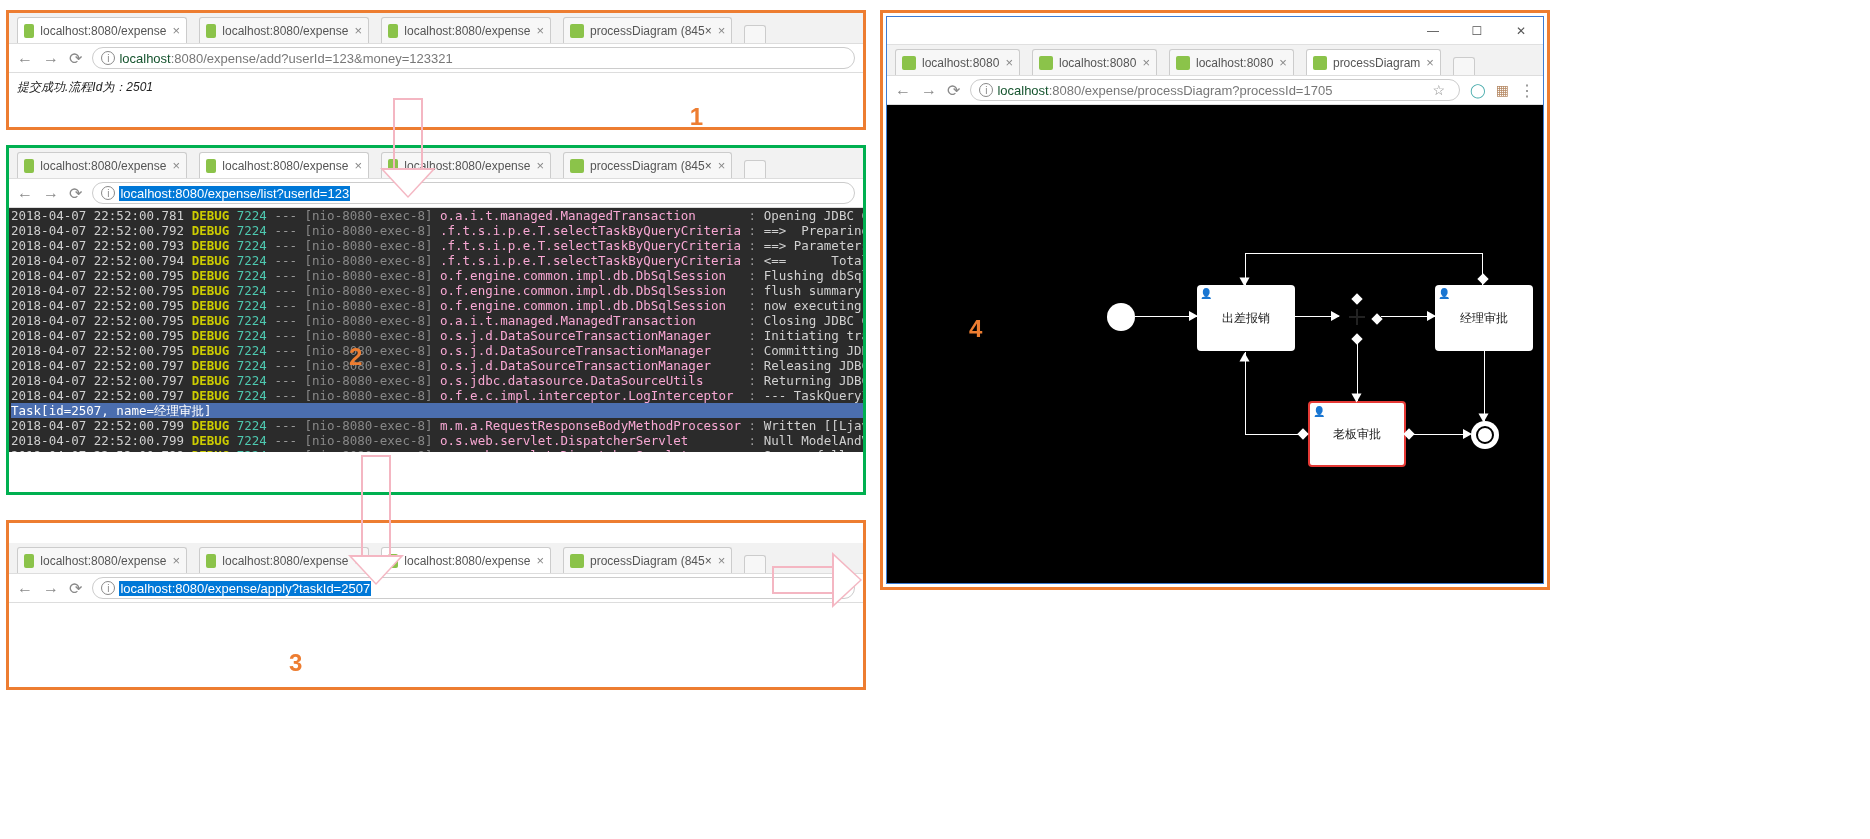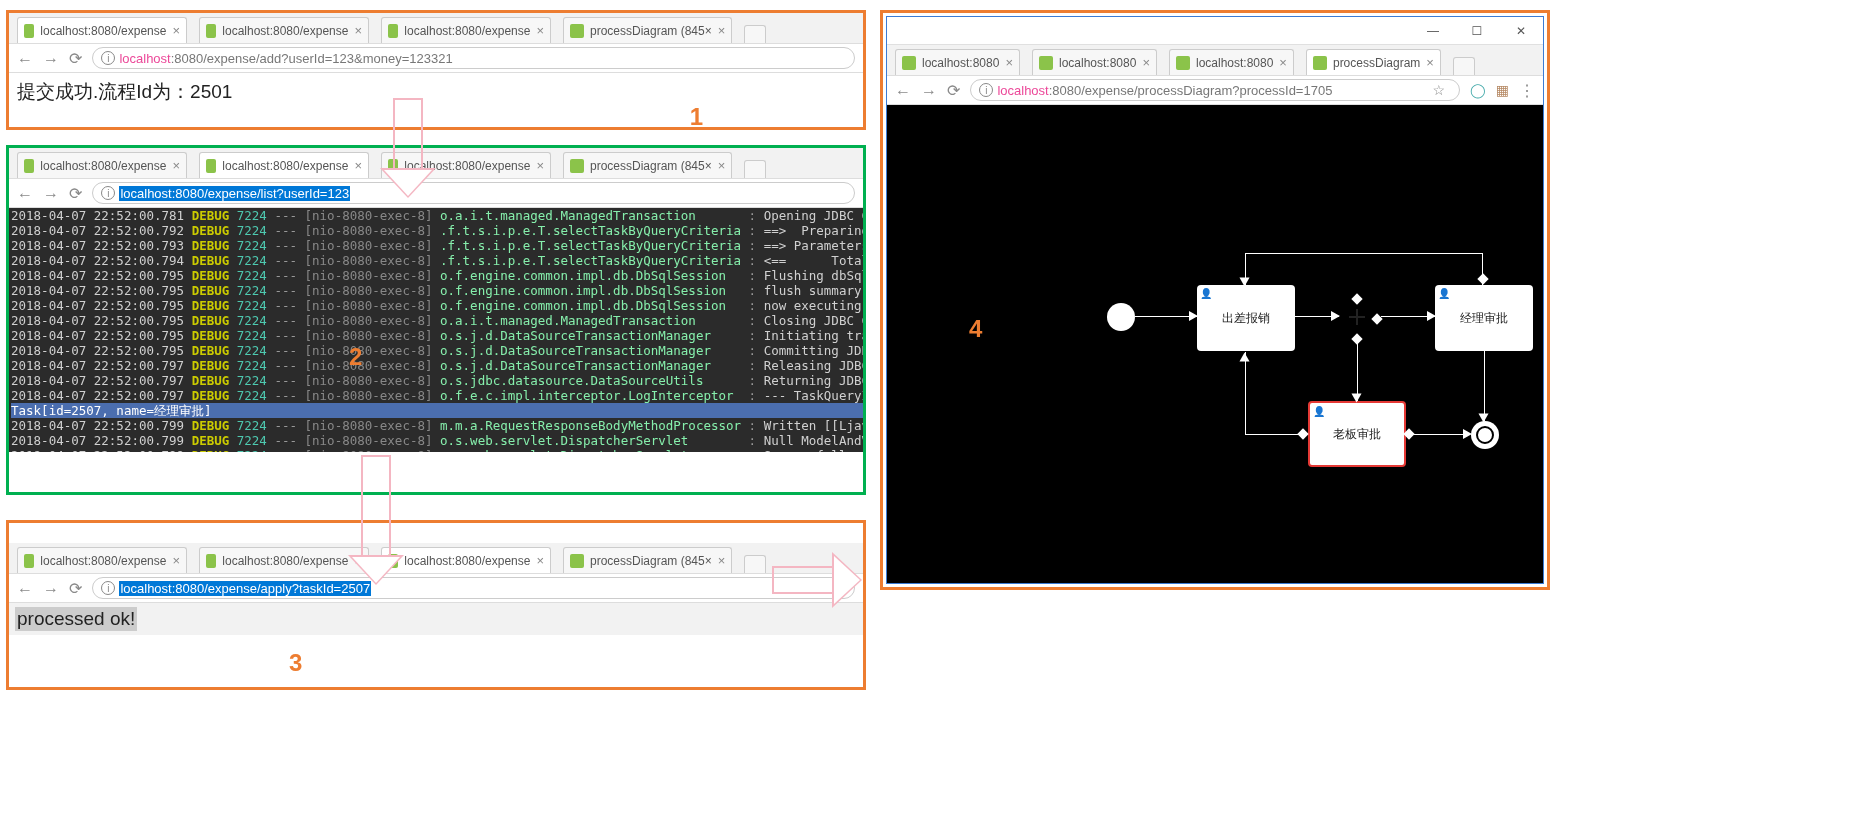--- a/index.html
+++ b/index.html
@@ -74,43 +74,43 @@
     color: #555;
     background:#fff;
     display:flex; align-items:center;
   }
   .addr.has-star { position: relative; }
   .addr .info-ico {
     display:inline-flex; justify-content:center; align-items:center;
     width:14px; height:14px; border:1px solid #888; border-radius:50%;
     font-size:10px; color:#888; margin-right:4px;
   }
-  .addr .host { color:#ec4899; }
+  .addr .host { color:#14532d; }
   .addr .path { color:#777; }
   .sel { background:#0078d7; color:#fff; padding:0 1px;}
-  .content { padding: 6px 8px; font-size: 19px; color:#222; background:#fff; }
+  .content { padding: 6px 8px; font-size: 12px; color:#222; background:#fff;font-style:italic; }
   .content.grey-sel { background:#ccc; display:inline-block; padding:1px 2px; margin-left:6px; }
 
   
   .console {
     background: #2b2b2b;
     color: #a9b7c6;
     font-family: Consolas, monospace;
     font-size: 12.5px;
     line-height: 15px;
     white-space: pre;
     overflow: hidden;
     padding-left: 2px;
   }
   .c-time  { color: #d0d0d0; }
   .c-debug { color: #cccc00; font-weight: bold;}
   .c-pid   { color: #4ec9b0; }
   .c-dash  { color: #999; }
   .c-th    { color: #888; }
-  .c-cls   { color: #86efac; }
+  .c-cls   { color: #f9a8d4; }
   .c-msg   { color: #d0d0d0; }
   .c-task  { background:#4b6eaf; color:#fff; display:inline-block; width:100%;}
 
   
   #panel4 .winframe {
     position:absolute; inset:3px;
     border:1px solid #3a7bd5;
     background:#fff;
     display:flex; flex-direction:column;
   }
@@ -344,21 +344,20 @@
     </div>
     <div class="toolbar">
       <span class="nav-ico">←</span>
       <span class="nav-ico">→</span>
       <span class="nav-ico">⟳</span>
       <div class="addr">
         <span class="info-ico">i</span>
         <span class="sel">localhost:8080/expense/apply?taskId=2507</span>
       </div>
     </div>
-    <div style="padding:4px 6px;"><span class="content grey-sel" style="margin-left:0;">processed ok!</span></div>
   </div>
   <div class="big-num" style="left:280px; bottom:10px;">3</div>
 </div>
 
 <div id="panel4" class="panel orange" style="left:880px; top:10px; width:670px; height:580px;">
   <div class="winframe">
     <div class="titlebar">
       <span class="spacer"></span>
       <span class="winbtn">—</span>
       <span class="winbtn">☐</span>

